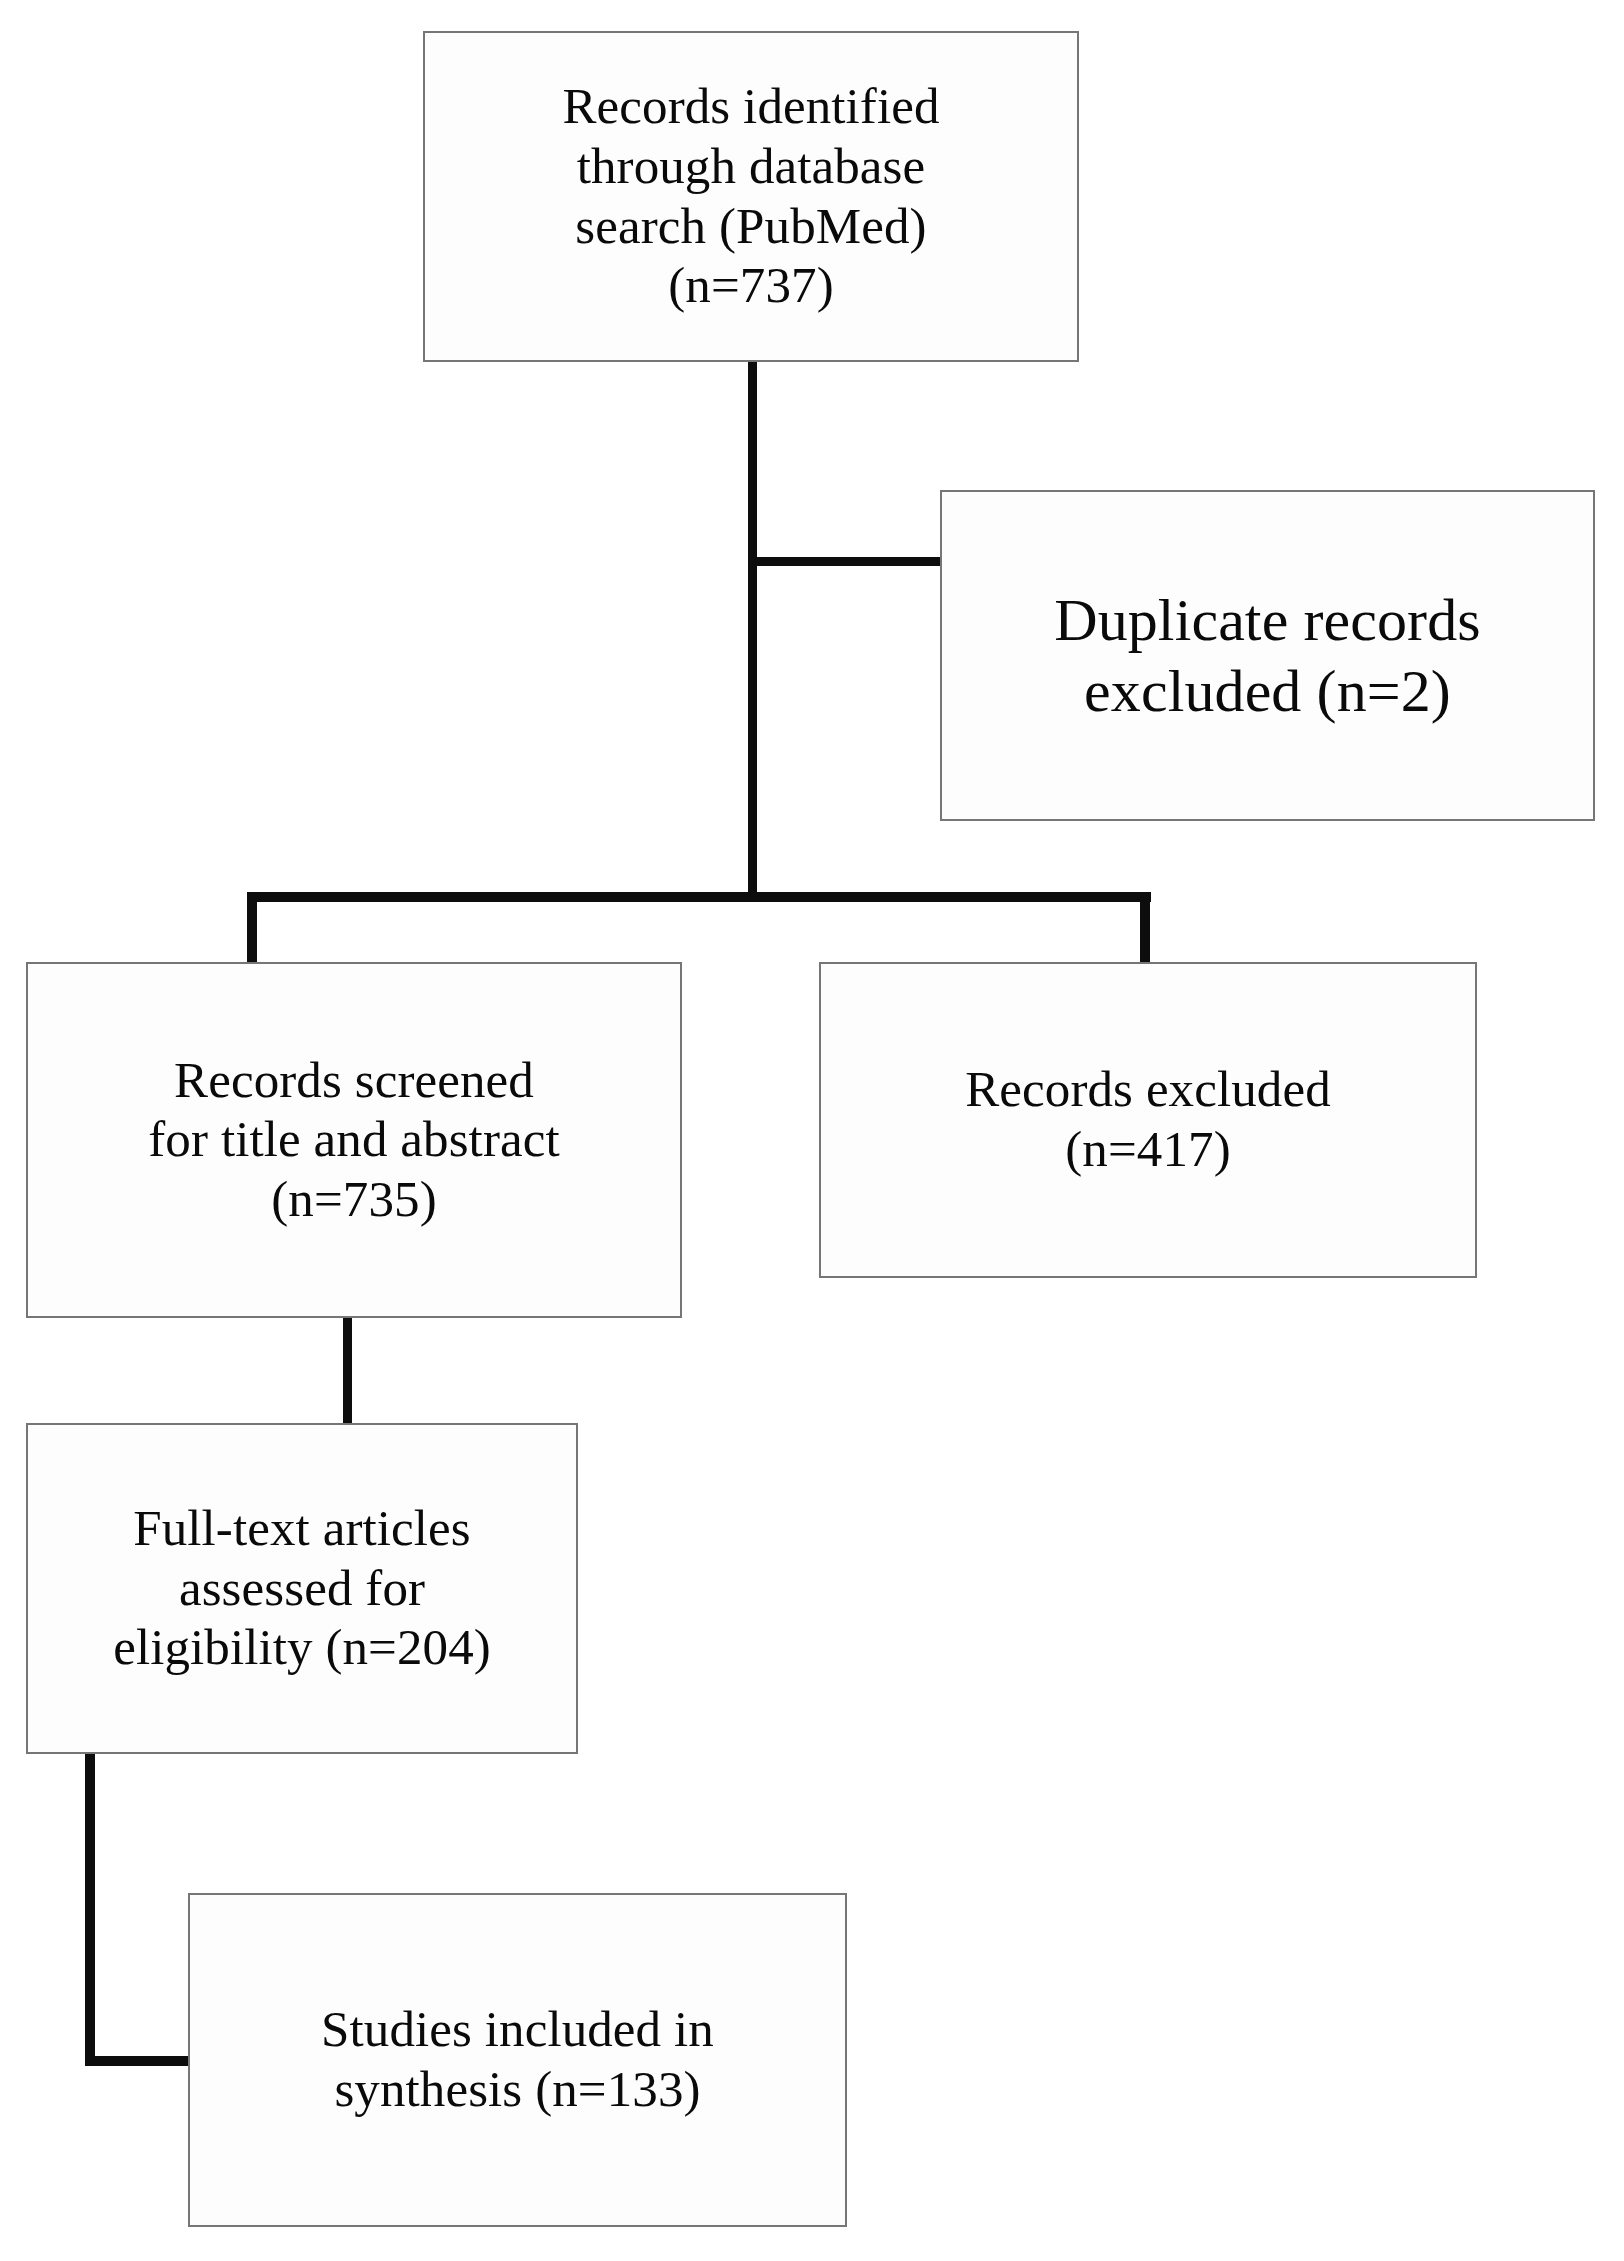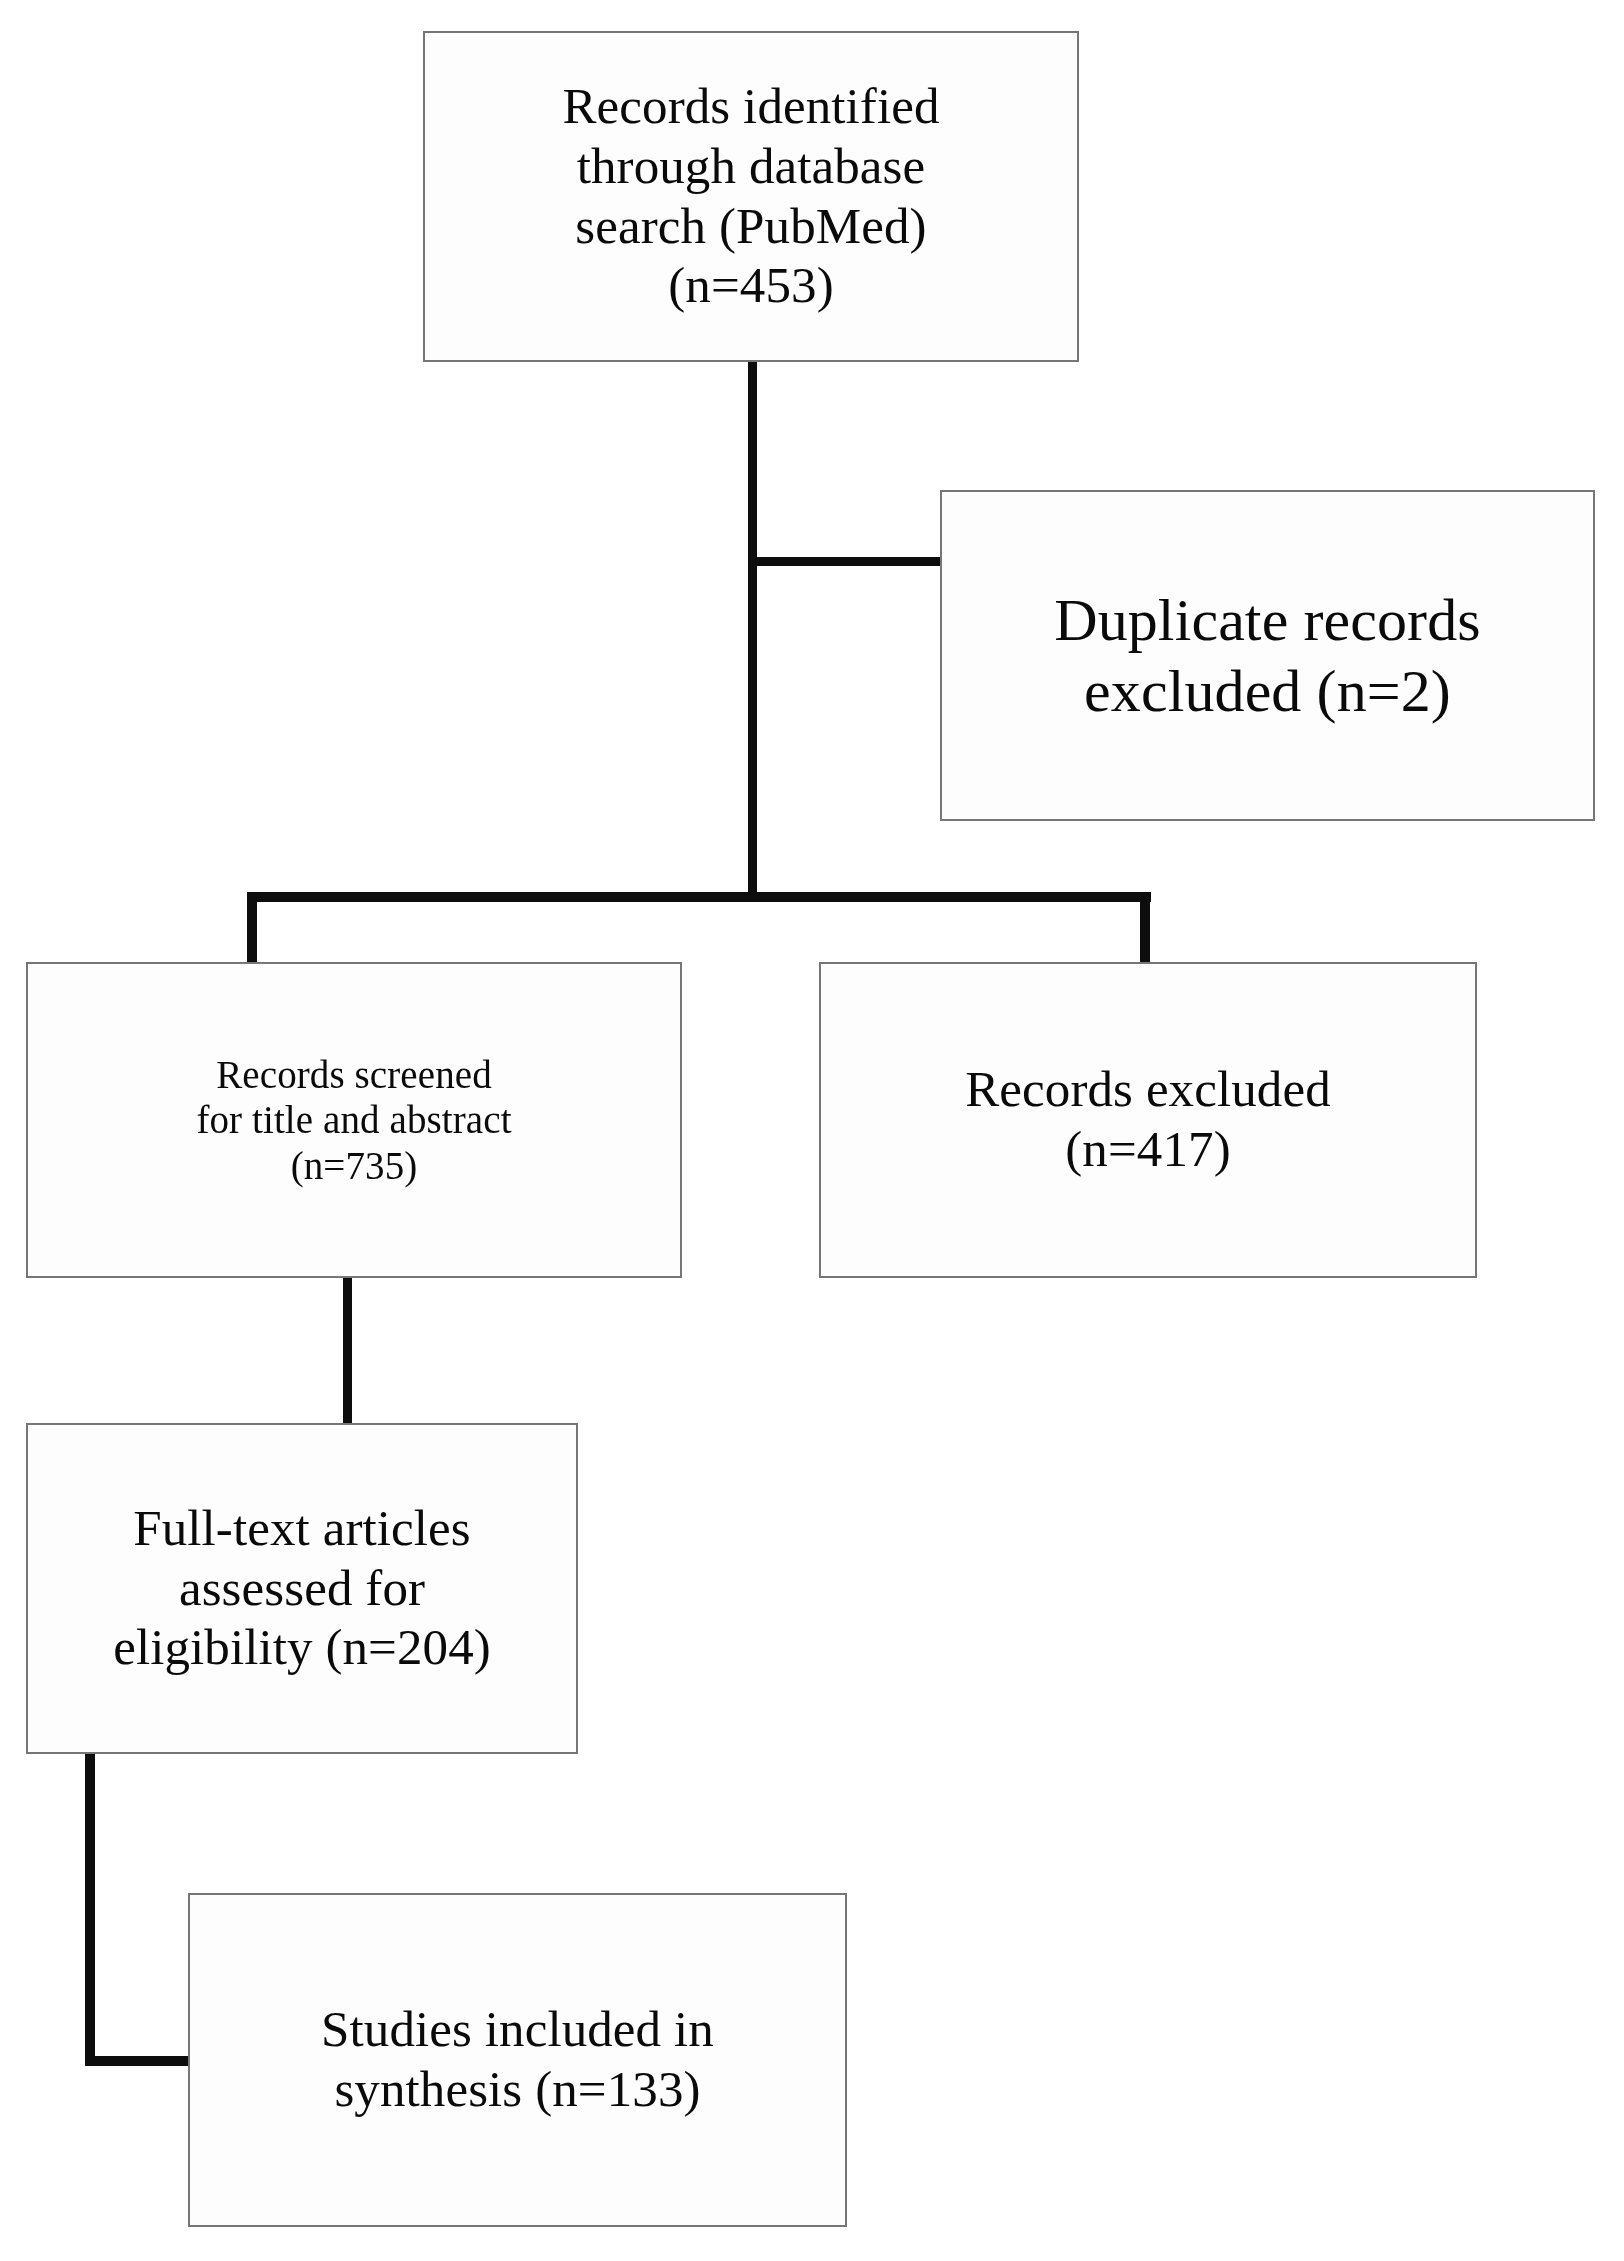--- a/index.html
+++ b/index.html
@@ -34,21 +34,21 @@
   .flow-box .box-text {
     display: block;
     width: 100%;
     padding: 0 8.6px;
     white-space: pre-line;
   }
 
   
   #box-records-identified { left: 423px;  top: 31px;   width: 656px; height: 331px; font-size: 51px; }
   #box-duplicates-excluded{ left: 940px; top: 490px;  width: 655px; height: 331px; font-size: 60px; }
-  #box-records-screened   { left: 26px;   top: 962px; width: 656px; height: 316px; font-size: 39px; }
+  #box-records-screened   { left: 26px;   top: 962px; width: 656px; height: 356px; font-size: 51px; }
   #box-records-excluded   { left: 819px;  top: 962px; width: 658px; height: 316px; font-size: 51px; }
   #box-fulltext-assessed  { left: 26px;   top: 1423px; width: 552px; height: 331px; font-size: 51px; }
   #box-studies-included   { left: 188px;  top: 1893px; width: 659px; height: 334px; font-size: 51px; }
 
   
   .conn {
     position: absolute;
     background: #0d0d0d;
   }
 
@@ -79,21 +79,21 @@
   <div class="conn" id="conn-drop-screened"></div>
   <div class="conn" id="conn-drop-excluded"></div>
   <div class="conn" id="conn-screened-to-fulltext"></div>
   <div class="conn" id="conn-fulltext-drop"></div>
   <div class="conn" id="conn-fulltext-to-studies"></div>
 
   <div class="flow-box" id="box-records-identified">
     <span class="box-text">Records identified
 through database
 search (PubMed)
-(n=453)</span>
+(n=737)</span>
   </div>
 
   <div class="flow-box" id="box-duplicates-excluded">
     <span class="box-text">Duplicate records
 excluded (n=2)</span>
   </div>
 
   <div class="flow-box" id="box-records-screened">
     <span class="box-text">Records screened
 for title and abstract

